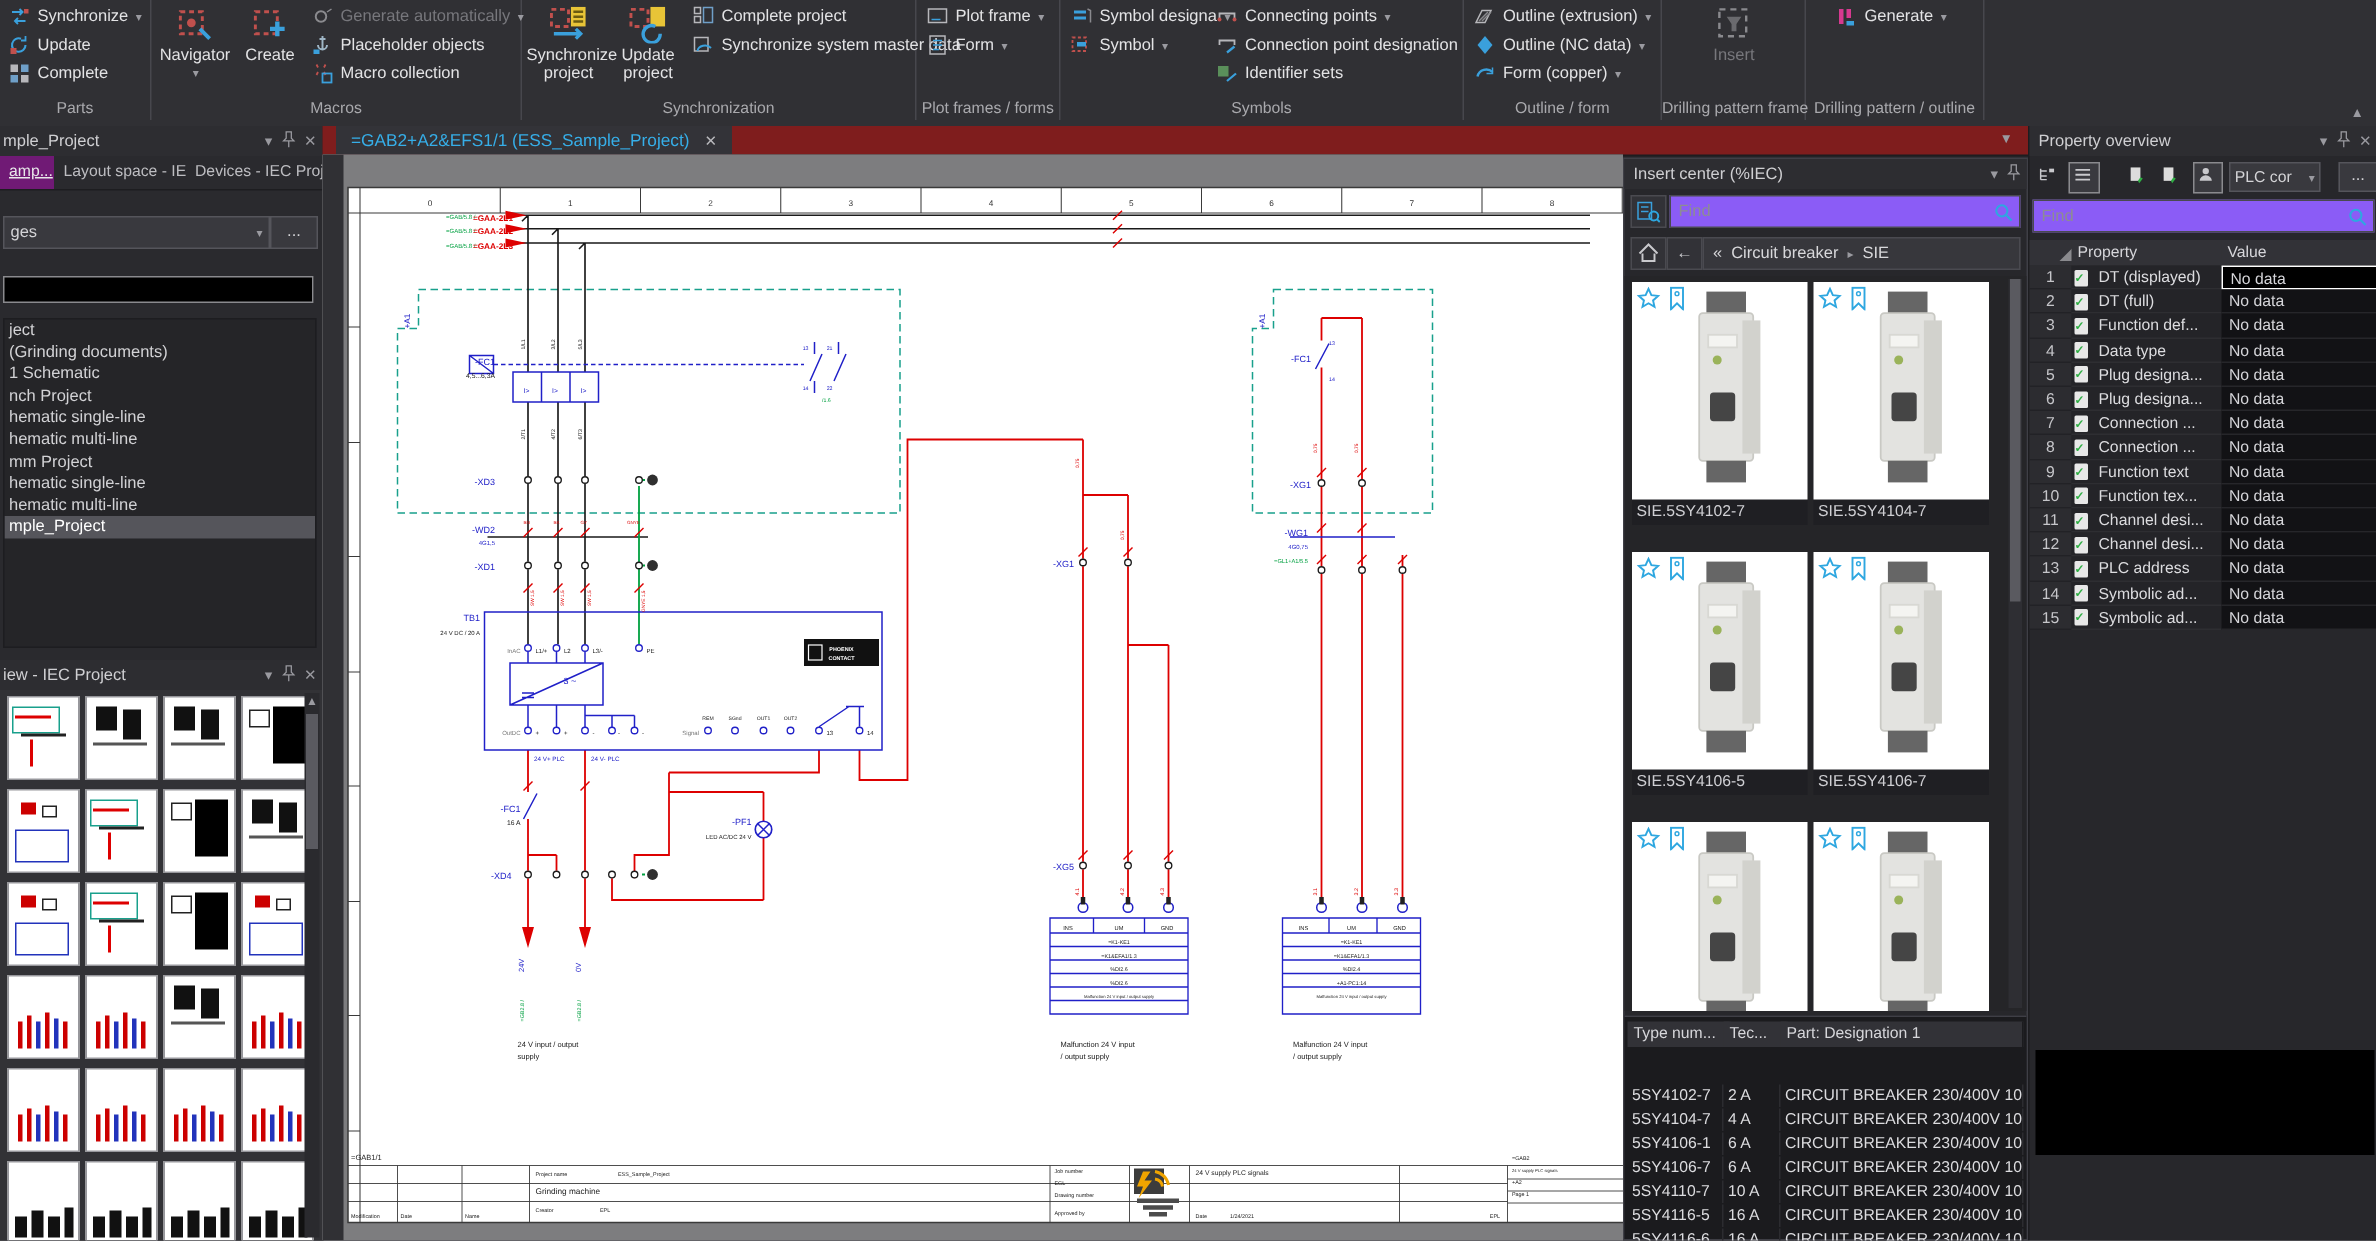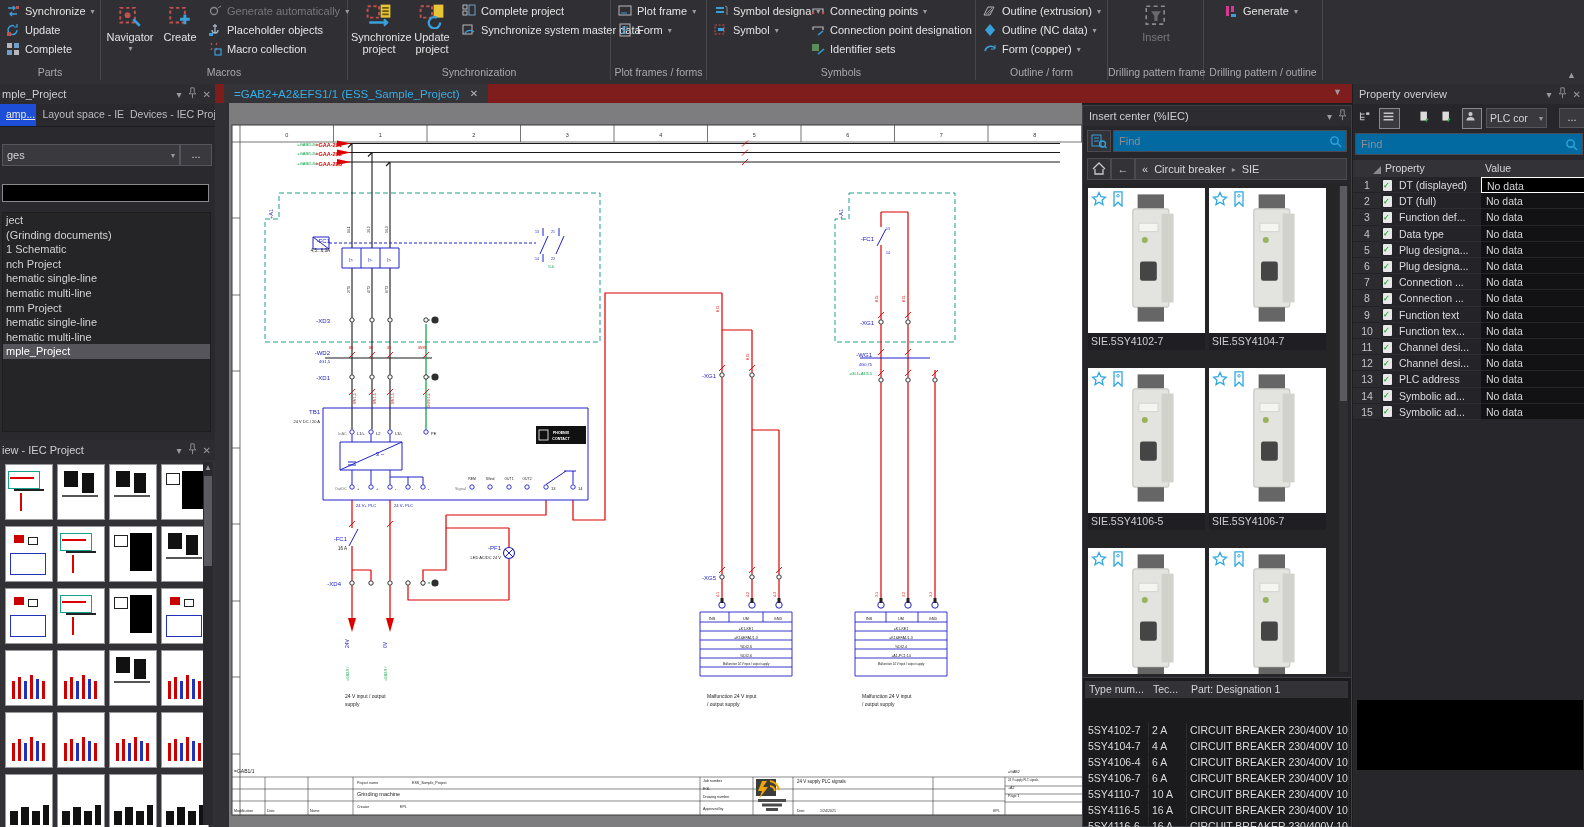--- a/index.html
+++ b/index.html
@@ -20,21 +20,21 @@
   .ric svg{width:100%;height:100%;display:block;}
   .ricL{width:26px;height:26px;}
   .caret{font-size:8px;color:#9a9aa0;margin-left:1px;}
   #ribbon-collapse{position:absolute;right:8px;bottom:4px;color:#9a9aa0;font-size:9px;}
   
   #left-panel{position:absolute;left:0;top:84px;width:215px;height:743px;background:#2a2a2e;border-right:1px solid #1d1d20;}
   .ptitle{position:absolute;left:0;right:0;height:20px;display:flex;align-items:center;padding-left:2px;color:#cfcfd2;background:#2d2d31;}
   .picons{margin-left:auto;display:flex;align-items:center;gap:6px;padding-right:4px;color:#9a9aa0;font-size:10px;}
   #lp-tabs{position:absolute;left:0;top:20px;right:0;height:22px;display:flex;background:#2a2a2e;border-bottom:1px solid #1d1d20;}
   .lp-tab{padding:4px 6px;font-size:10.5px;color:#bdbdc1;white-space:nowrap;overflow:hidden;}
-  .lp-tab.active{background:#1d4ed8;color:#e8e8ea;text-decoration:underline;}
+  .lp-tab.active{background:#701a75;color:#e8e8ea;text-decoration:underline;}
   #lp-combo{position:absolute;left:2px;top:60px;width:168px;height:20px;background:#39393e;border:1px solid #55555b;display:flex;align-items:center;padding:0 4px;color:#d4d4d7;}
   #lp-combo .caret{margin-left:auto;}
   #lp-more{position:absolute;left:180px;top:60px;width:30px;height:20px;background:#39393e;border:1px solid #55555b;text-align:center;line-height:18px;color:#d4d4d7;}
   #lp-filter{position:absolute;left:2px;top:100px;width:207px;height:18px;background:#000;border:1px solid #8a8a8e;color:#fff;font-size:11px;padding:0 3px;box-sizing:border-box;}
   #lp-tree{position:absolute;left:2px;top:128px;width:207px;height:218px;background:#252528;border:1px solid #1d1d20;overflow:hidden;}
   .titem{height:14.6px;line-height:14.6px;padding-left:3px;color:#d2d2d5;white-space:nowrap;font-size:11px;}
   .titem.sel{background:#55555b;color:#fff;}
   #preview-title{top:356px;}
   #thumbs{position:absolute;left:0;top:376px;right:0;bottom:0;background:#323236;overflow:hidden;}
   .thumb{position:absolute;width:46px;height:54px;background:#fff;border:1px solid #97979c;overflow:hidden;}
@@ -45,21 +45,21 @@
   
   #editor{position:absolute;left:215px;top:84px;width:1137px;height:743px;}
   #tabstrip{position:absolute;left:0;top:0;right:0;height:19px;background:#7f1d1d;border-bottom:1px solid #1d1d20;}
   #doc-tab{position:absolute;left:9px;top:0;height:19px;background:#333338;color:#36aee8;display:flex;align-items:center;gap:10px;padding:0 10px;font-size:11.5px;}
   #doc-tab .x{color:#b9b9bd;font-size:10px;}
   #tab-caret{position:absolute;right:10px;top:3px;color:#9a9aa0;font-size:9px;}
   #canvas-wrap{position:absolute;left:0;top:19px;width:867px;height:724px;background:#7d7d7f;}
   
   #insert-center{position:absolute;left:1082px;top:105px;width:270px;height:722px;background:#27272b;border:1px solid #3f3f46;box-sizing:border-box;}
   #ic-find-row{position:absolute;left:0;top:24px;right:0;height:24px;}
-  .findbox{position:absolute;height:20px;background:#0369a1;border:1px solid #4a4a50;display:flex;align-items:center;}
+  .findbox{position:absolute;height:20px;background:#8b5cf6;border:1px solid #4a4a50;display:flex;align-items:center;}
   .findbox input{flex:1;background:transparent;border:0;outline:0;color:#ddd;font-size:11px;padding:0 5px;font-family:"Liberation Sans",sans-serif;}
   .findbox input::placeholder{color:#8d8d92;}
   .findbox .mag{width:13px;height:13px;margin-right:4px;flex:none;}
   .icbtn{position:absolute;width:22px;height:20px;background:#323237;border:1px solid #4a4a50;display:flex;align-items:center;justify-content:center;color:#c9c9cd;}
   #ic-crumb-bar{position:absolute;left:52px;top:0;right:4px;height:20px;background:#37373c;border:1px solid #4a4a50;display:flex;align-items:center;gap:6px;padding:0 6px;color:#d8d8db;}
   #ic-tiles{position:absolute;left:0;top:78px;right:0;height:490px;background:#252528;overflow:hidden;}
   .tile{position:absolute;width:117px;}
   .tile .photo{position:relative;width:117px;height:145px;background:#fff;overflow:hidden;}
   .tile .ticons{position:absolute;left:3px;top:3px;display:flex;gap:3px;z-index:2;}
   .tile .ticons svg{width:16px;height:16px;}
@@ -1069,21 +1069,21 @@
         <div class="ic-td" style="left: 0px; width: 64px;">5SY4102-7</div>
         <div class="ic-td" style="left: 64px; width: 38px;">2 A</div>
         <div class="ic-td" style="left: 102px; right: 0px;">CIRCUIT BREAKER 230/400V 10KA,...</div>
       </div>
       <div class="ic-tr" style="top: 38px;">
         <div class="ic-td" style="left: 0px; width: 64px;">5SY4104-7</div>
         <div class="ic-td" style="left: 64px; width: 38px;">4 A</div>
         <div class="ic-td" style="left: 102px; right: 0px;">CIRCUIT BREAKER 230/400V 10KA,...</div>
       </div>
       <div class="ic-tr" style="top: 54px;">
-        <div class="ic-td" style="left: 0px; width: 64px;">5SY4106-4</div>
+        <div class="ic-td" style="left: 0px; width: 64px;">5SY4106-1</div>
         <div class="ic-td" style="left: 64px; width: 38px;">6 A</div>
         <div class="ic-td" style="left: 102px; right: 0px;">CIRCUIT BREAKER 230/400V 10KA,...</div>
       </div>
       <div class="ic-tr" style="top: 70px;">
         <div class="ic-td" style="left: 0px; width: 64px;">5SY4106-7</div>
         <div class="ic-td" style="left: 64px; width: 38px;">6 A</div>
         <div class="ic-td" style="left: 102px; right: 0px;">CIRCUIT BREAKER 230/400V 10KA,...</div>
       </div>
       <div class="ic-tr" style="top: 86px;">
         <div class="ic-td" style="left: 0px; width: 64px;">5SY4110-7</div>

